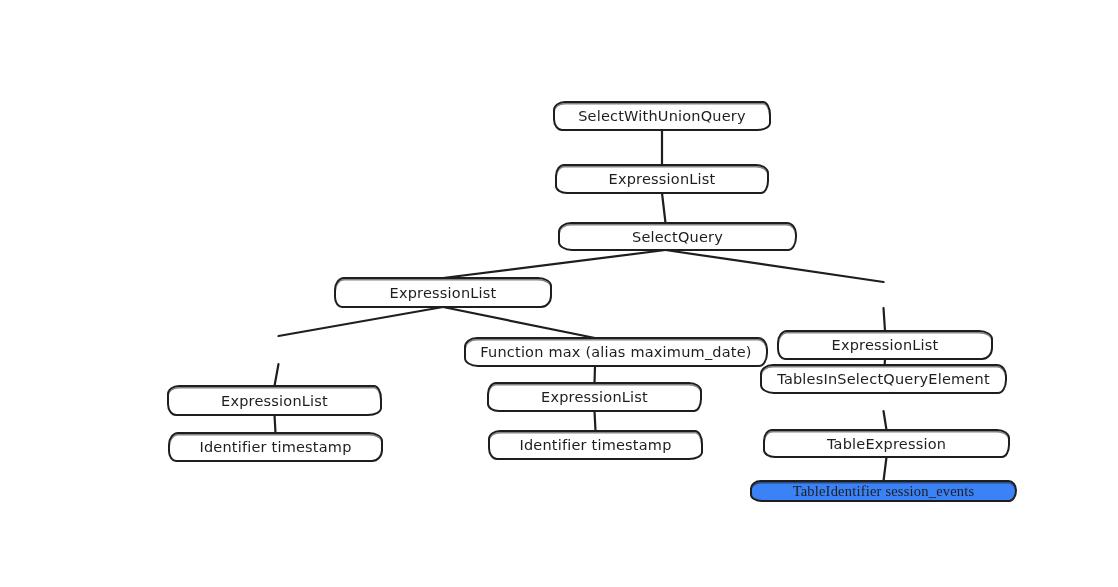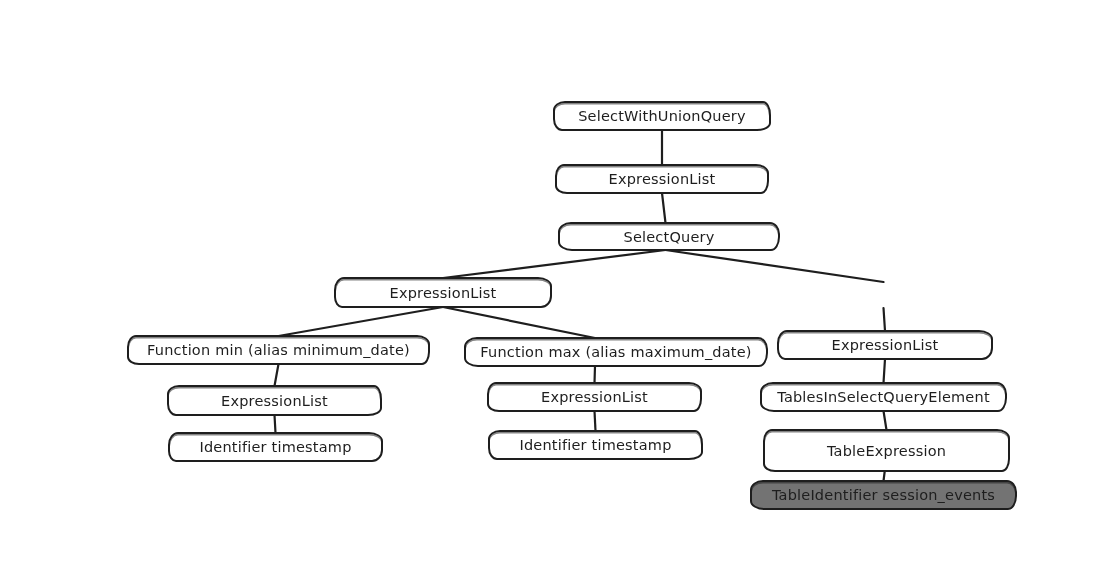--- a/index.html
+++ b/index.html
@@ -64,26 +64,25 @@
       <line x1="595" y1="366" x2="594.5" y2="383" stroke="#1e1e1e" stroke-width="2.2" stroke-linecap="round"></line>
       <line x1="594.5" y1="411" x2="595.5" y2="431" stroke="#1e1e1e" stroke-width="2.2" stroke-linecap="round"></line>
       <line x1="883.5" y1="308" x2="885" y2="331" stroke="#1e1e1e" stroke-width="2.2" stroke-linecap="round"></line>
       <line x1="885" y1="359" x2="883.5" y2="383" stroke="#1e1e1e" stroke-width="2.2" stroke-linecap="round"></line>
       <line x1="883.5" y1="411" x2="886.5" y2="430" stroke="#1e1e1e" stroke-width="2.2" stroke-linecap="round"></line>
       <line x1="886.5" y1="457" x2="883.5" y2="481" stroke="#1e1e1e" stroke-width="2.2" stroke-linecap="round"></line>
     </svg>
   <div class="node-layer">
       <div class="node r0" style="left: 553px; top: 101px; width: 218px; height: 30px; background: rgb(255, 255, 255);">SelectWithUnionQuery</div>
       <div class="node r1" style="left: 555px; top: 164px; width: 214px; height: 30px; background: rgb(255, 255, 255);">ExpressionList</div>
-      <div class="node r2" style="left: 558px; top: 222px; width: 222px; height: 29px; background: rgb(255, 255, 255);">SelectQuery</div>
+      <div class="node r2" style="left: 558px; top: 222px; width: 239px; height: 29px; background: rgb(255, 255, 255);">SelectQuery</div>
       <div class="node r3" style="left: 334px; top: 277px; width: 218px; height: 31px; background: rgb(255, 255, 255);">ExpressionList</div>
-      <div class="node r1" style="left: 127px; top: 335px; width: 303px; height: 30px; background: rgb(255, 255, 255);">Function min (alias minimum_date)</div>
       <div class="node r2" style="left: 464px; top: 337px; width: 304px; height: 30px; background: rgb(255, 255, 255);">Function max (alias maximum_date)</div>
       <div class="node r3" style="left: 777px; top: 330px; width: 216px; height: 30px; background: rgb(255, 255, 255);">ExpressionList</div>
       <div class="node r0" style="left: 167px; top: 385px; width: 215px; height: 31px; background: rgb(255, 255, 255);">ExpressionList</div>
       <div class="node r1" style="left: 487px; top: 382px; width: 215px; height: 30px; background: rgb(255, 255, 255);">ExpressionList</div>
-      <div class="node r2" style="left: 760px; top: 382px; width: 247px; height: 30px; background: rgb(255, 255, 255);">TablesInSelectQueryElement</div>
+      <div class="node r2" style="left: 760px; top: 364px; width: 247px; height: 30px; background: rgb(255, 255, 255);">TablesInSelectQueryElement</div>
       <div class="node r3" style="left: 168px; top: 432px; width: 215px; height: 30px; background: rgb(255, 255, 255);">Identifier timestamp</div>
       <div class="node r0" style="left: 488px; top: 430px; width: 215px; height: 30px; background: rgb(255, 255, 255);">Identifier timestamp</div>
-      <div class="node r1" style="left: 763px; top: 429px; width: 247px; height: 43px; background: rgb(255, 255, 255);">TableExpression</div>
-      <div class="node r2" style="left: 750px; top: 480px; width: 267px; height: 30px; background: #737373;">TableIdentifier session_events</div>
+      <div class="node r1" style="left: 763px; top: 429px; width: 247px; height: 29px; background: rgb(255, 255, 255);">TableExpression</div>
+      <div class="node r2" style="left: 750px; top: 480px; width: 267px; height: 22px; background: #3b82f6; font-family: Liberation Serif, serif;">TableIdentifier session_events</div>
     </div>
 </div>
 
 </body></html>

